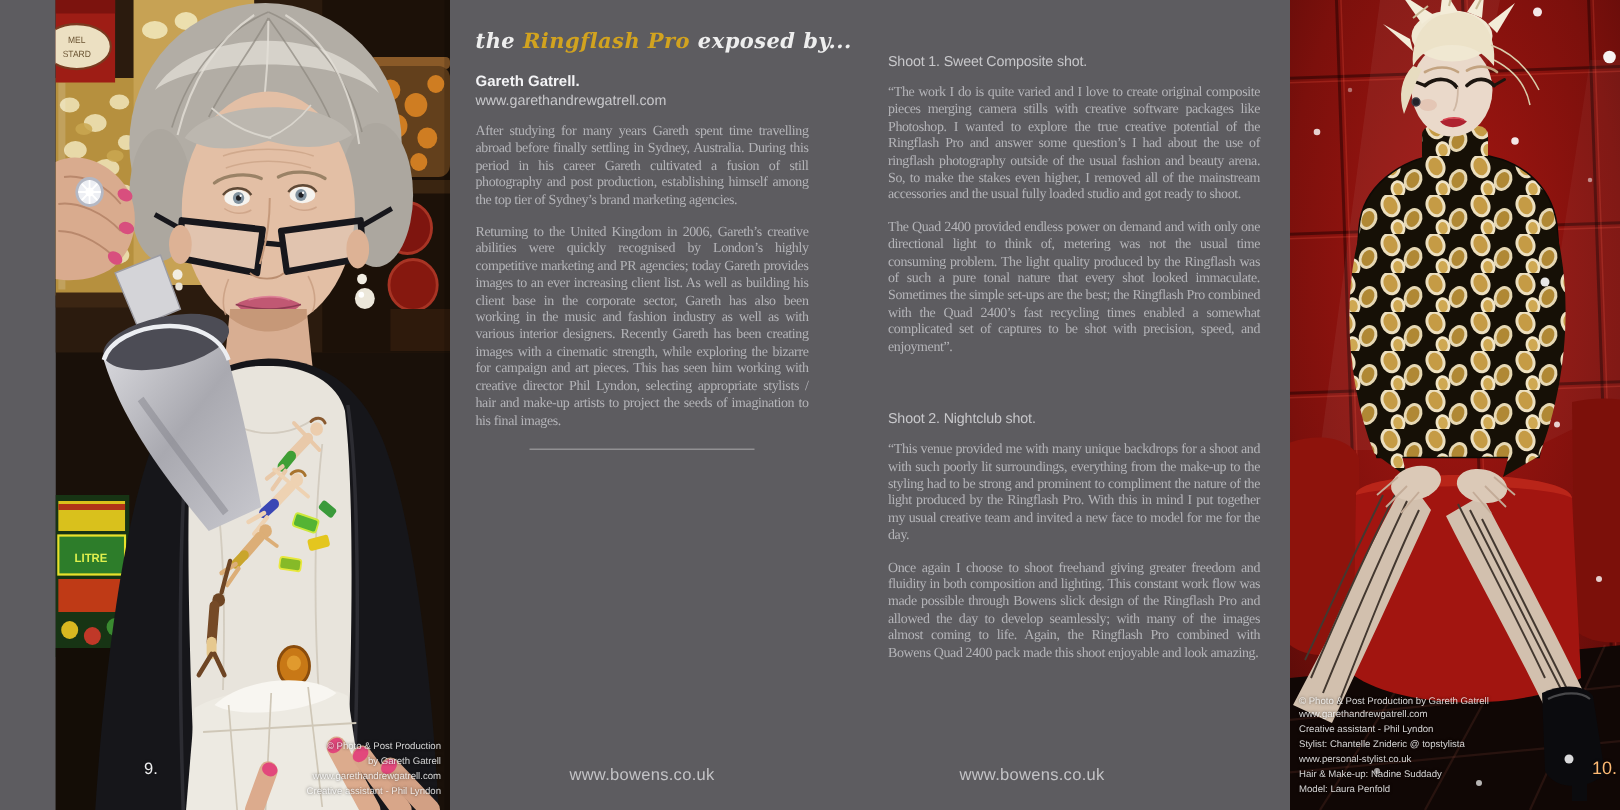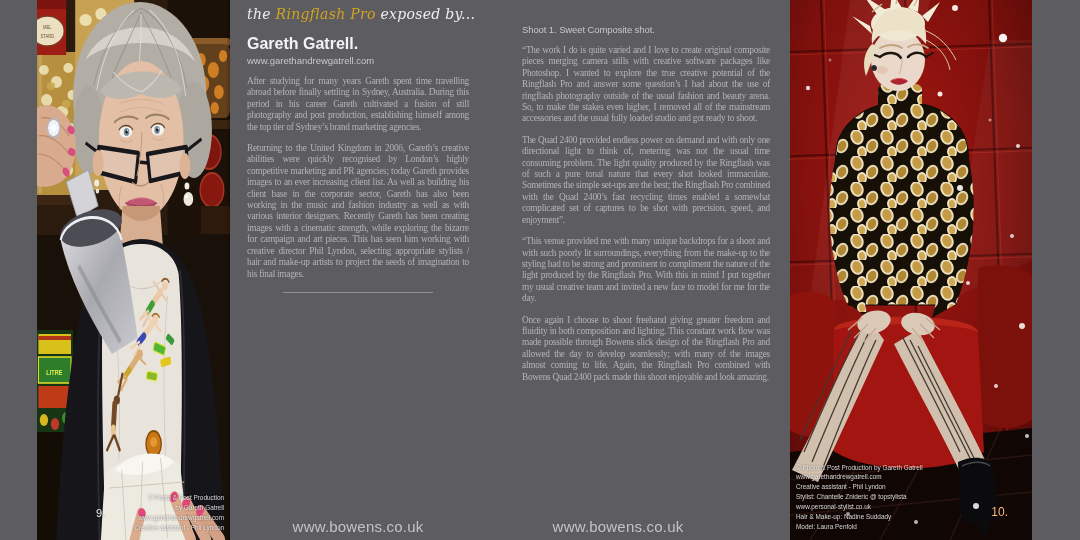--- a/index.html
+++ b/index.html
@@ -1,34 +1,34 @@
 <!DOCTYPE html>
 <html><head>
 <meta charset="utf-8">
 <style>
   * { margin:0; padding:0; box-sizing:border-box; }
   html,body { width:1080px; height:540px; overflow:hidden; }
   body { background:#5d5c60; font-family:"Liberation Sans","DejaVu Sans",sans-serif; }
   .spread { position:relative; width:1080px; height:540px; display:flex; }
   .photo { position:relative; height:540px; flex:none; overflow:hidden; }
-  .photo-left { width:230px;padding-left:37px; }
+  .photo-left { width:300px;padding-left:37px; }
   .photo-right { width:242px; }
   .photo svg { display:block; width:100%; height:100%; }
   .center { position:relative; width:560px; height:540px; background:#5d5c60; flex:none; }
   .col { position:absolute; top:0; }
   .col-bio { left:17px; width:222px; }
   .col-shoots { left:292px; width:248px; }
-  .title { margin-top:6px; font-family:"DejaVu Serif",serif; font-style:italic; font-size:14px; letter-spacing:.3px; color:#eeeeee; white-space:nowrap; }
+  .title { margin-top:20px; font-family:"DejaVu Serif",serif; font-style:italic; font-size:14px; letter-spacing:.3px; color:#eeeeee; white-space:nowrap;font-weight:bold; }
   .title .hl { color:#d2a31f; }
-  .author { margin-top:13px; font-size:16px; font-weight:bold; color:#f3f3f5; }
+  .author { margin-top:13px; font-size:10px; font-weight:bold; color:#f3f3f5; }
   .author-url { margin-top:2px; font-size:9.5px; color:#c8c8cb; }
   .body { margin-top:10px; font-size:9.3px; letter-spacing:-0.25px; line-height:11.4px; text-align:justify; color:#b4b4b8;font-family:Liberation Serif, serif; }
-  .heading { margin-top:24px; font-size:9.5px; letter-spacing:-0.1px; color:#c7c7ca; }
+  .heading { margin-top:36px; font-size:9.5px; letter-spacing:-0.1px; color:#c7c7ca; }
   .divider { width:150px; height:1px; background:rgba(255,255,255,.32); margin:12px auto 0; }
-  .footer-url { position:absolute; bottom:5px; font-size:15px; color:#c3c3c6; letter-spacing:.2px; }
+  .footer-url { position:absolute; bottom:17px; font-size:11px; color:#c3c3c6; letter-spacing:.2px; }
   .footer-left { left:17px; width:222px; text-align:center; }
   .footer-right { left:318px; width:140px; text-align:center; }
   .credits { position:absolute; font-size:6.4px; line-height:1.55; color:rgba(255,255,255,.82); text-shadow:0 0 2px rgba(0,0,0,.65); }
   .credits-left { right:6px; bottom:7px; text-align:right; }
   .credits-right { left:6px; bottom:8px; text-align:left; }
   .page-num { position:absolute; font-size:11px; color:#ededee; text-shadow:0 0 2px rgba(0,0,0,.5); }
   .page-num-left { left:96px; bottom:21px; }
   .page-num-right { right:24px; bottom:21px; color:#fdba74; font-size:12px; }
 </style>
 </head>
@@ -293,20 +293,21 @@
       <div class="author">Gareth Gatrell.</div>
       <div class="author-url">www.garethandrewgatrell.com</div>
       <p class="body">After studying for many years Gareth spent time travelling abroad before finally settling in Sydney, Australia. During this period in his career Gareth cultivated a fusion of still photography and post production, establishing himself among the top tier of Sydney’s brand marketing agencies.</p>
       <p class="body">Returning to the United Kingdom in 2006, Gareth’s creative abilities were quickly recognised by London’s highly competitive marketing and PR agencies; today Gareth provides images to an ever increasing client list. As well as building his client base in the corporate sector, Gareth has also been working in the music and fashion industry as well as with various interior designers. Recently Gareth has been creating images with a cinematic strength, while exploring the bizarre for campaign and art pieces. This has seen him working with creative director Phil Lyndon, selecting appropriate stylists / hair and make-up artists to project the seeds of imagination to his final images.</p>
       <div class="divider"></div>
     </div>
     <div class="col col-shoots">
       <p class="heading">Shoot 1. Sweet Composite shot.</p>
       <p class="body">“The work I do is quite varied and I love to create original composite pieces merging camera stills with creative software packages like Photoshop. I wanted to explore the true creative potential of the Ringflash Pro and answer some question’s I had about the use of ringflash photography outside of the usual fashion and beauty arena. So, to make the stakes even higher, I removed all of the mainstream accessories and the usual fully loaded studio and got ready to shoot.</p>
       <p class="body">The Quad 2400 provided endless power on demand and with only one directional light to think of, metering was not the usual time consuming problem. The light quality produced by the Ringflash was of such a pure tonal nature that every shot looked immaculate. Sometimes the simple set-ups are the best; the Ringflash Pro combined with the Quad 2400’s fast recycling times enabled a somewhat complicated set of captures to be shot with precision, speed, and enjoyment”.</p>
+      <p class="heading">Shoot 2. Nightclub shot.</p>
       <p class="body">“This venue provided me with many unique backdrops for a shoot and with such poorly lit surroundings, everything from the make-up to the styling had to be strong and prominent to compliment the nature of the light produced by the Ringflash Pro. With this in mind I put together my usual creative team and invited a new face to model for me for the day.</p>
       <p class="body">Once again I choose to shoot freehand giving greater freedom and fluidity in both composition and lighting. This constant work flow was made possible through Bowens slick design of the Ringflash Pro and allowed the day to develop seamlessly; with many of the images almost coming to life. Again, the Ringflash Pro combined with Bowens Quad 2400 pack made this shoot enjoyable and look amazing.</p>
     </div>
     <div class="footer-url footer-left">www.bowens.co.uk</div>
     <div class="footer-url footer-right">www.bowens.co.uk</div>
   </div>
 
   <div class="photo photo-right">
     <svg viewBox="0 0 242 540" preserveAspectRatio="none">
       <defs>

